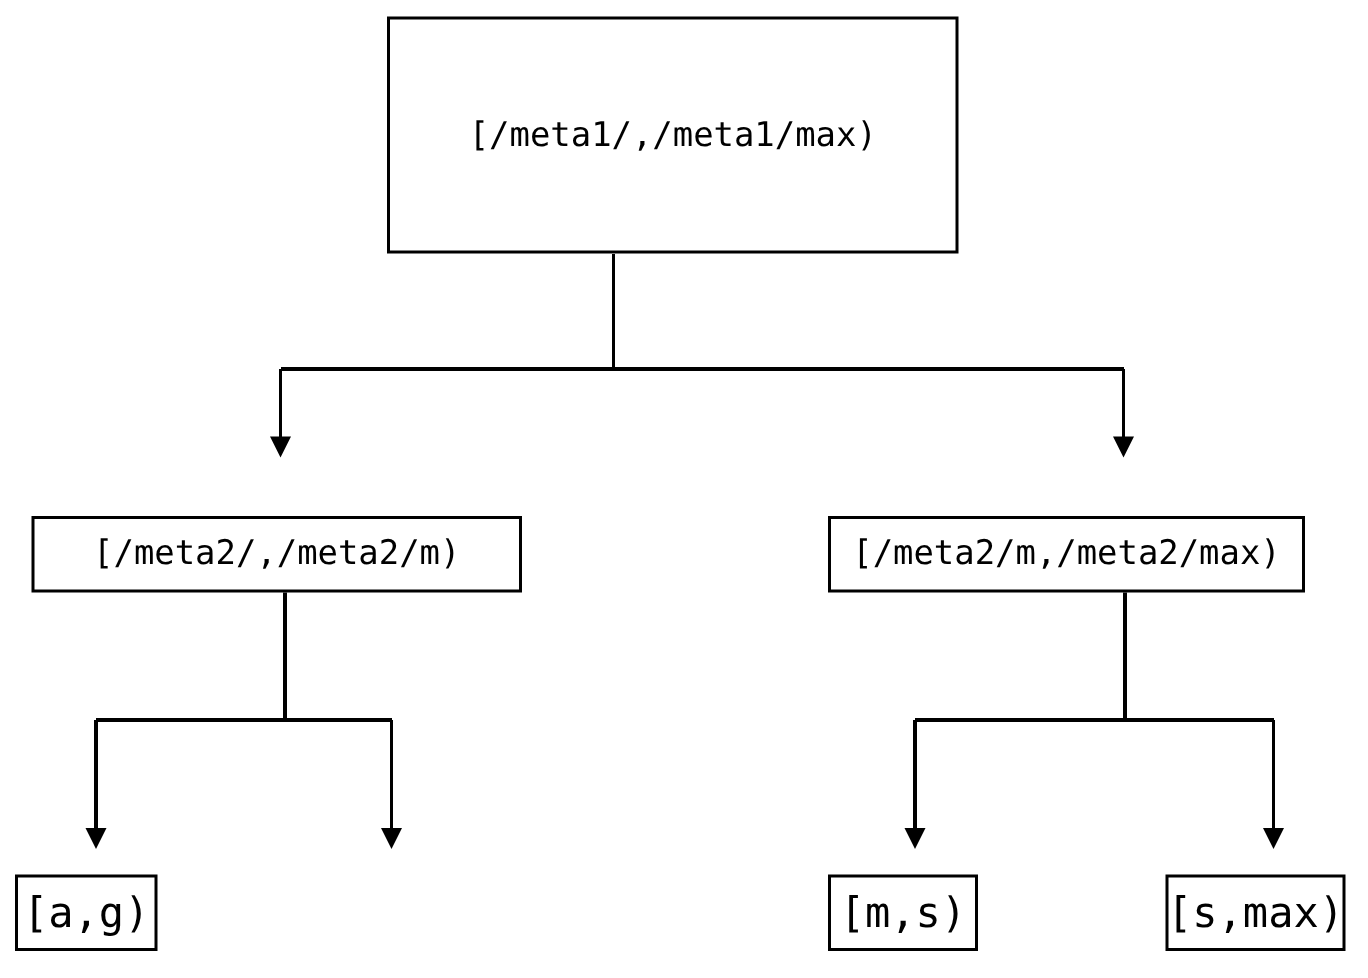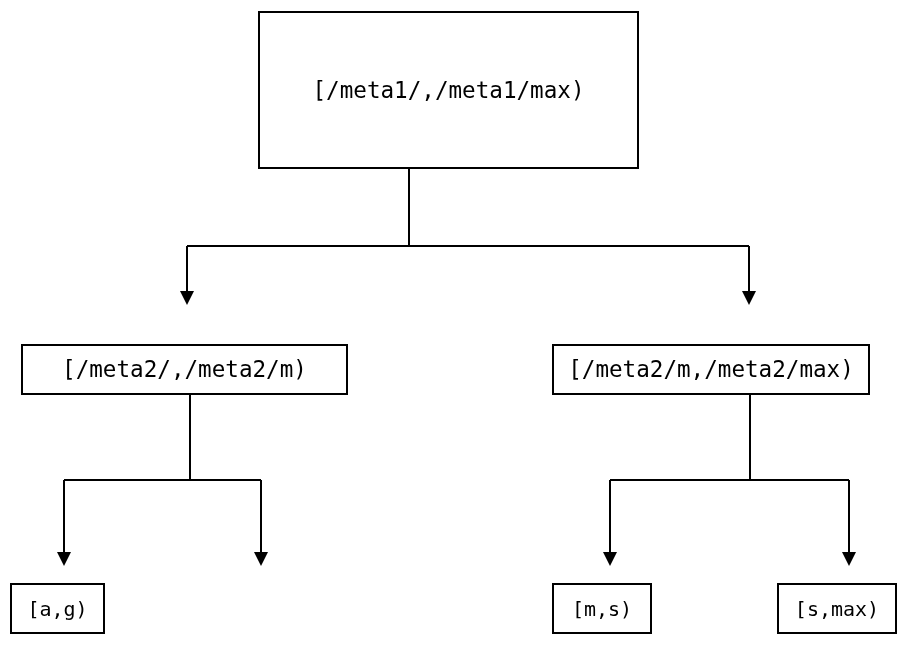--- a/index.html
+++ b/index.html
@@ -60,21 +60,21 @@
     left: 21px;
     width: 327px;
   }
   .node-mid-right {
     left: 552px;
     width: 318px;
   }
   .node-leaf {
     top: 583px;
     height: 51px;
-    font-size: 20px;
+    font-size: 28px;
   }
   .leaf-1 { left: 10px;  width: 95px; }
   .leaf-2 { left: 205px; width: 96px; }
   .leaf-3 { left: 552px; width: 100px; text-align: right; }
   .leaf-4 { left: 777px; width: 120px; text-align: right; }
 </style>
 </head>
 <body>
 
 <div id="diagram-root">

